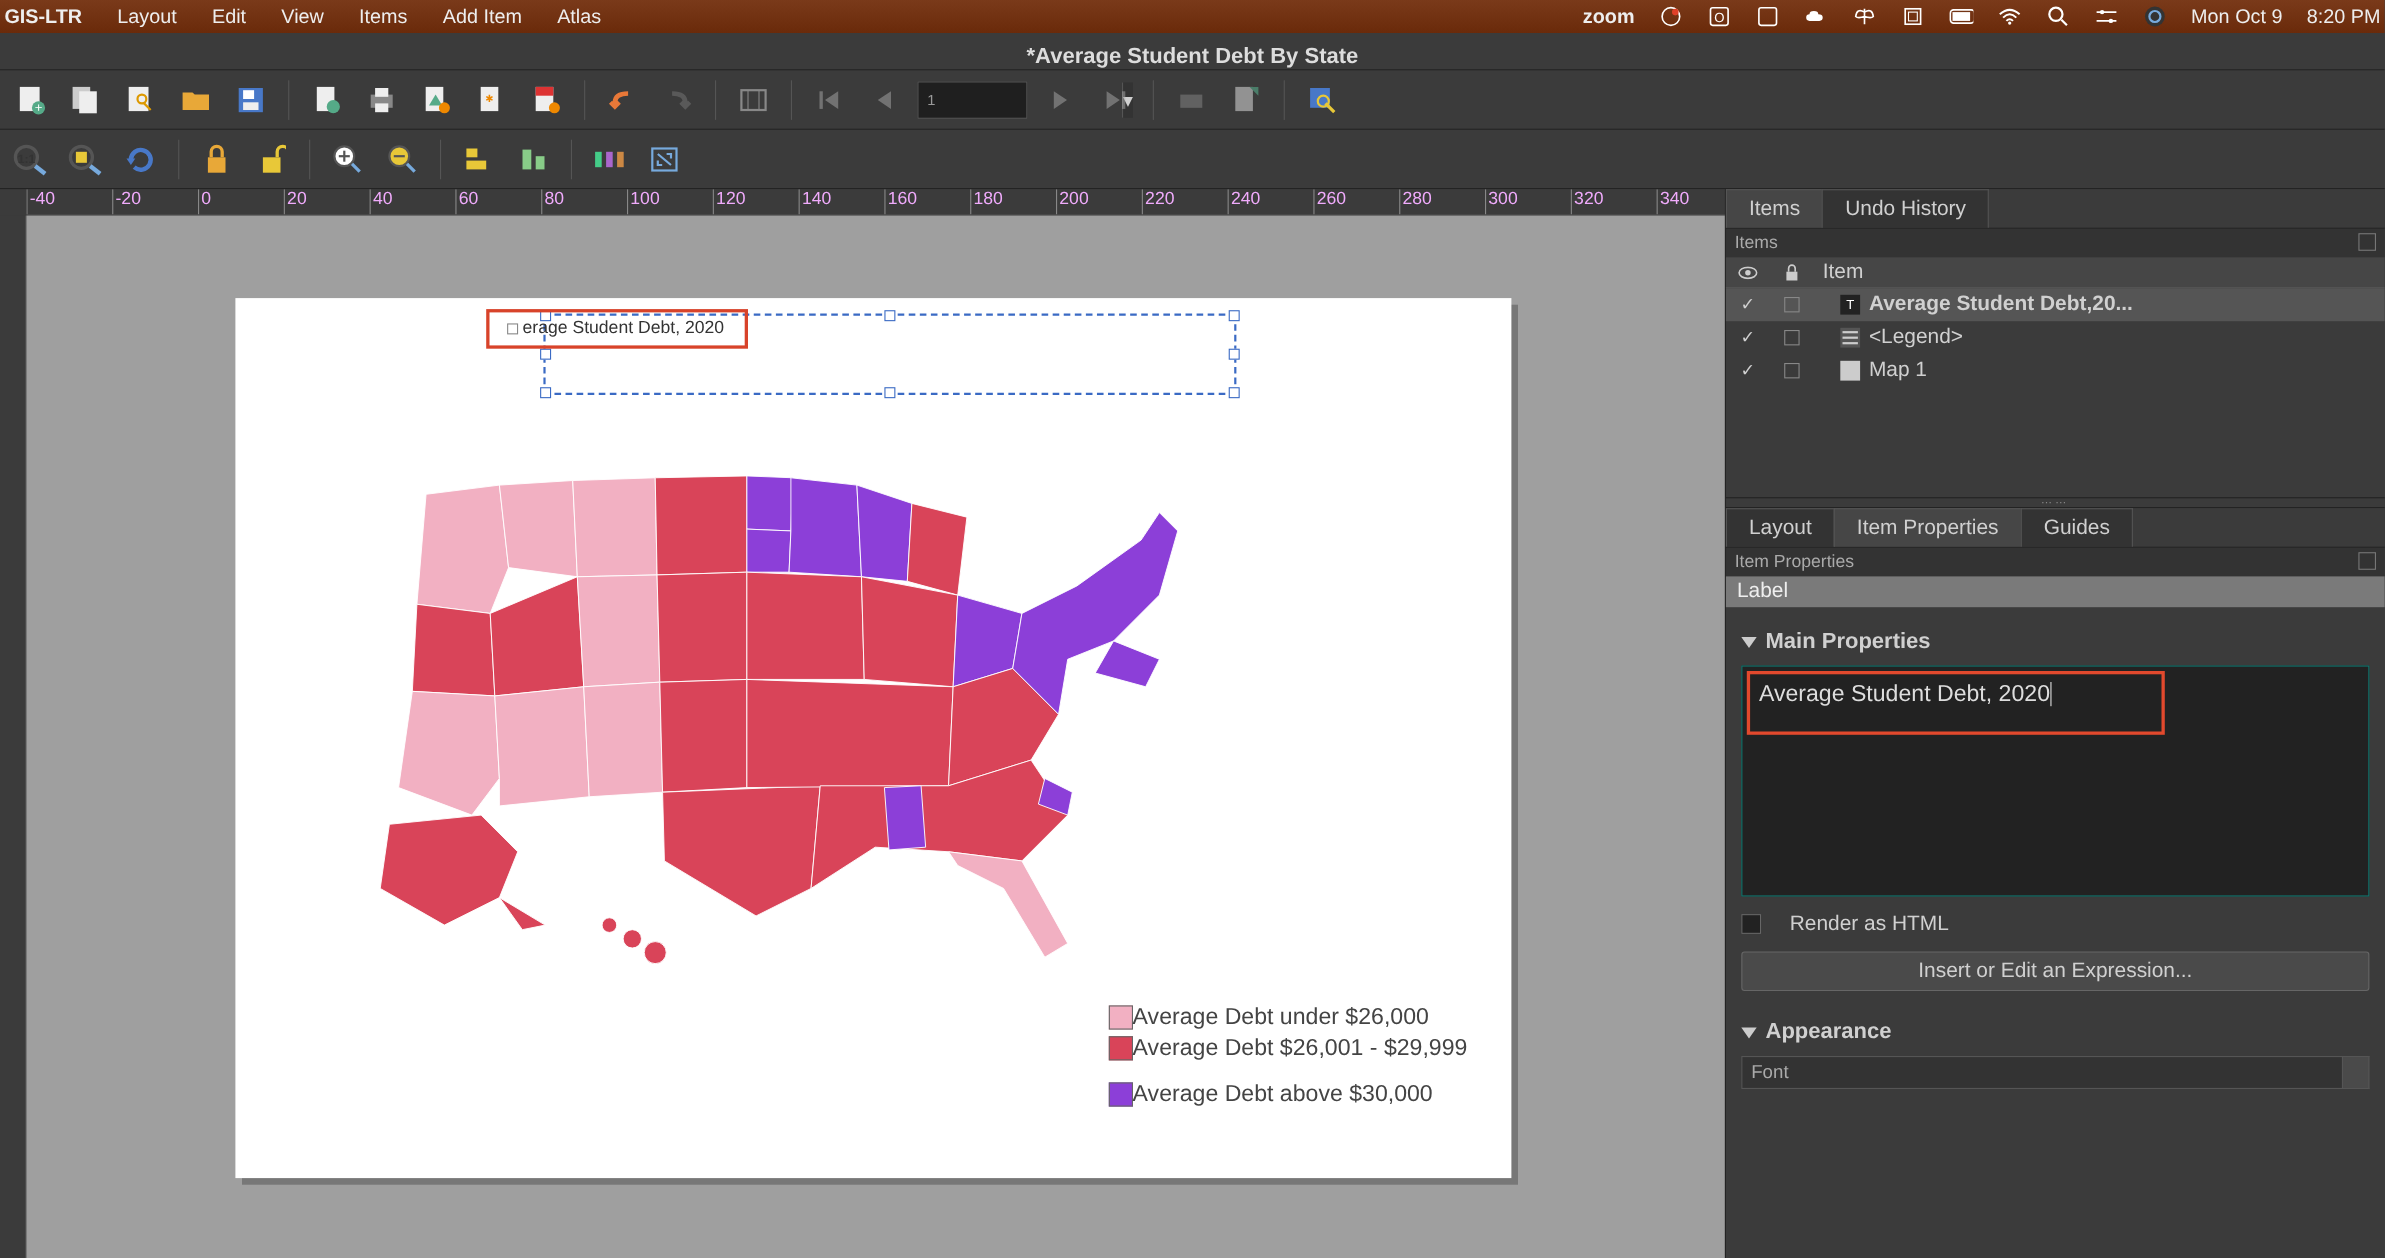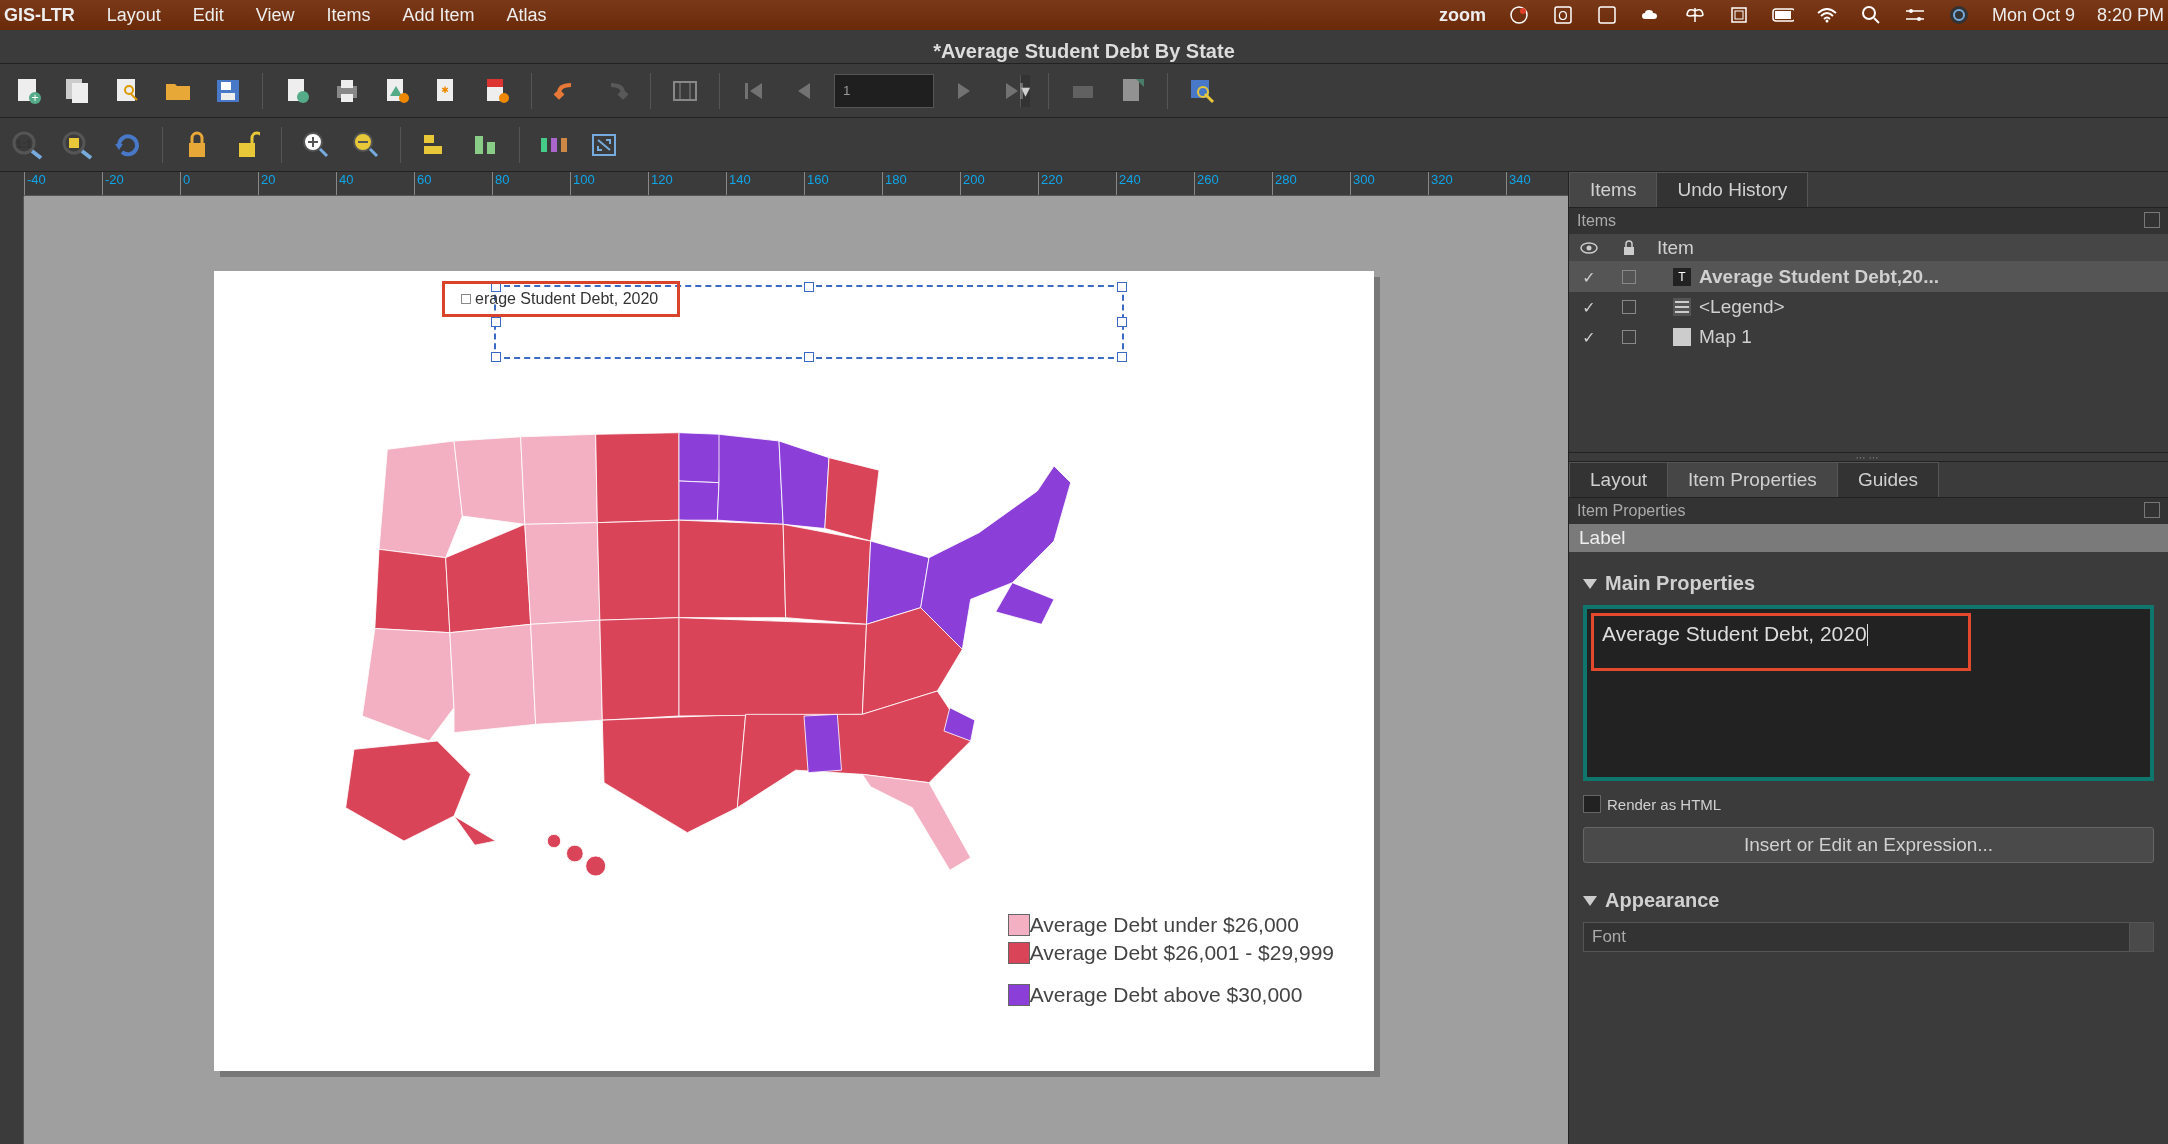--- a/index.html
+++ b/index.html
@@ -20,21 +20,21 @@
 .toolbar .tool { width: 40px; height: 40px; display: flex; align-items: center; justify-content: center; border-radius: 4px; cursor: pointer; }
 .toolbar .pagebox { width: 100px; height: 34px; background: #1f1f1f; border: 1px solid #555; display:flex; }
 .toolbar .pagebox .pageinput { flex: 1; background: transparent; border: none; color: #999; padding-left: 8px; }
 .toolbar .pagebox .pagedrop { width: 22px; background: #333; border-left: 1px solid #555; display:flex; align-items:center; justify-content:center; }
 .sep { width: 1px; height: 36px; background: #555; margin: 0 4px; }
 
 
 .main { display: flex; height: calc(100% - 30px - 34px - 54px - 54px); }
 .canvas-pane { flex: 1; display: flex; flex-direction: column; background: #3b3b3b; }
 .ruler-h { height: 24px; background: #3b3b3b; position: relative; border-bottom: 1px solid #555; overflow: hidden; margin-left: 24px; }
-.ruler-h .tick { position: absolute; top: 0; font-size: 13px; color: #0ea5e9; border-left: 1px solid #888; height: 100%; padding-left: 2px; }
+.ruler-h .tick { position: absolute; top: 0; font-size: 16px; color: #f0abfc; border-left: 1px solid #888; height: 100%; padding-left: 2px; }
 .ruler-v { width: 24px; background: #3b3b3b; border-right: 1px solid #555; }
 .canvas-wrap { flex: 1; display: flex; }
 .canvas-scroll { flex: 1; background: #9f9f9f; overflow: hidden; position: relative; text-decoration: underline; }
 .page { position: absolute; left: 190px; top: 75px; width: 1160px; height: 800px; background: #fff; box-shadow: 6px 6px 0 #777; }
 
 .right-panels { width: 600px; background: #3b3b3b; display: flex; flex-direction: column; border-left: 1px solid #222; }
 
 
 .panel-tabs { display: flex; background: #3b3b3b; height: 36px; align-items: stretch; border-bottom: 1px solid #222; }
 .panel-tabs .tab { padding: 6px 20px; border: 1px solid #555; border-bottom: none; margin-right: -1px; background: #333; cursor: pointer; display:flex; align-items:center; font-size: 19px;}
@@ -54,24 +54,24 @@
 .item-row .col-item { flex:1; padding-left: 24px; display:flex; align-items:center; gap:8px; }
 .item-icon { width:18px; height:18px; background:#ccc; display:inline-block; }
 
 .resize-handle { height: 10px; background: #3b3b3b; border-top: 1px solid #222; border-bottom: 1px solid #222; display:flex; justify-content:center; align-items:center; color:#888; font-size:10px; letter-spacing:3px;}
 
 
 .props-section-header { background: #7a7a7a; padding: 3px 10px; font-size: 19px; color: #eee; }
 .props-body { padding: 10px 14px; }
 .prop-group-title { font-weight: 600; margin: 10px 0; font-size: 20px; display:flex; align-items:center; gap:8px;}
 .tri { width:0; height:0; border-left:7px solid transparent; border-right:7px solid transparent; border-top:10px solid #ccc;}
-.text-entry { width: 100%; height: 176px; background: #222; border: 4px solid #0f766e; position: relative; text-decoration: underline; }
+.text-entry { width: 100%; height: 210px; background: #222; border: 1px solid #0f766e; position: relative; text-decoration: underline; }
 .text-entry .inner-box { position:absolute; left:4px; top:4px; width: 380px; height: 58px; border: 3px solid #e2492d; padding: 6px 8px; font-size: 21px; color: #ddd; }
 .text-entry .cursor { display:inline-block; width:1px; height:22px; background:#ddd; vertical-align:middle;}
-.checkbox-row { display:flex; align-items:center; gap:6px; margin: 14px 0; font-size: 15px;}
+.checkbox-row { display:flex; align-items:center; gap:26px; margin: 14px 0; font-size: 19px;}
 .checkbox { width:18px; height:18px; background:#222; border:1px solid #666;}
 .wide-btn { width: 100%; height: 36px; background: #4a4a4a; border: 1px solid #666; border-radius: 3px; text-align:center; line-height:34px; font-size:19px; cursor:pointer;}
 .font-combo { margin-top: 8px; display:flex;}
 .font-combo .combo { flex:1; height:30px; background:#333; border:1px solid #555; padding-left:8px; display:flex; align-items:center; font-size:17px; color:#aaa;}
 .font-combo .combo-btn { width:24px; background:#4a4a4a; border:1px solid #555; border-left:none;}
 
 
 .map-title-sel { position: absolute; left: 280px; top: 14px; width: 630px; height: 74px; border: 2px dashed #3a6ac4; }
 .map-title-handle { position:absolute; width:10px; height:10px; border:1px solid #3a6ac4; background:#fff;}
 .map-title-redbox { position: absolute; left: 228px; top: 10px; width: 238px; height: 36px; border: 3px solid #d8432a; display:flex; align-items:center; padding-left: 16px; font-size: 16px; color: #333;}

